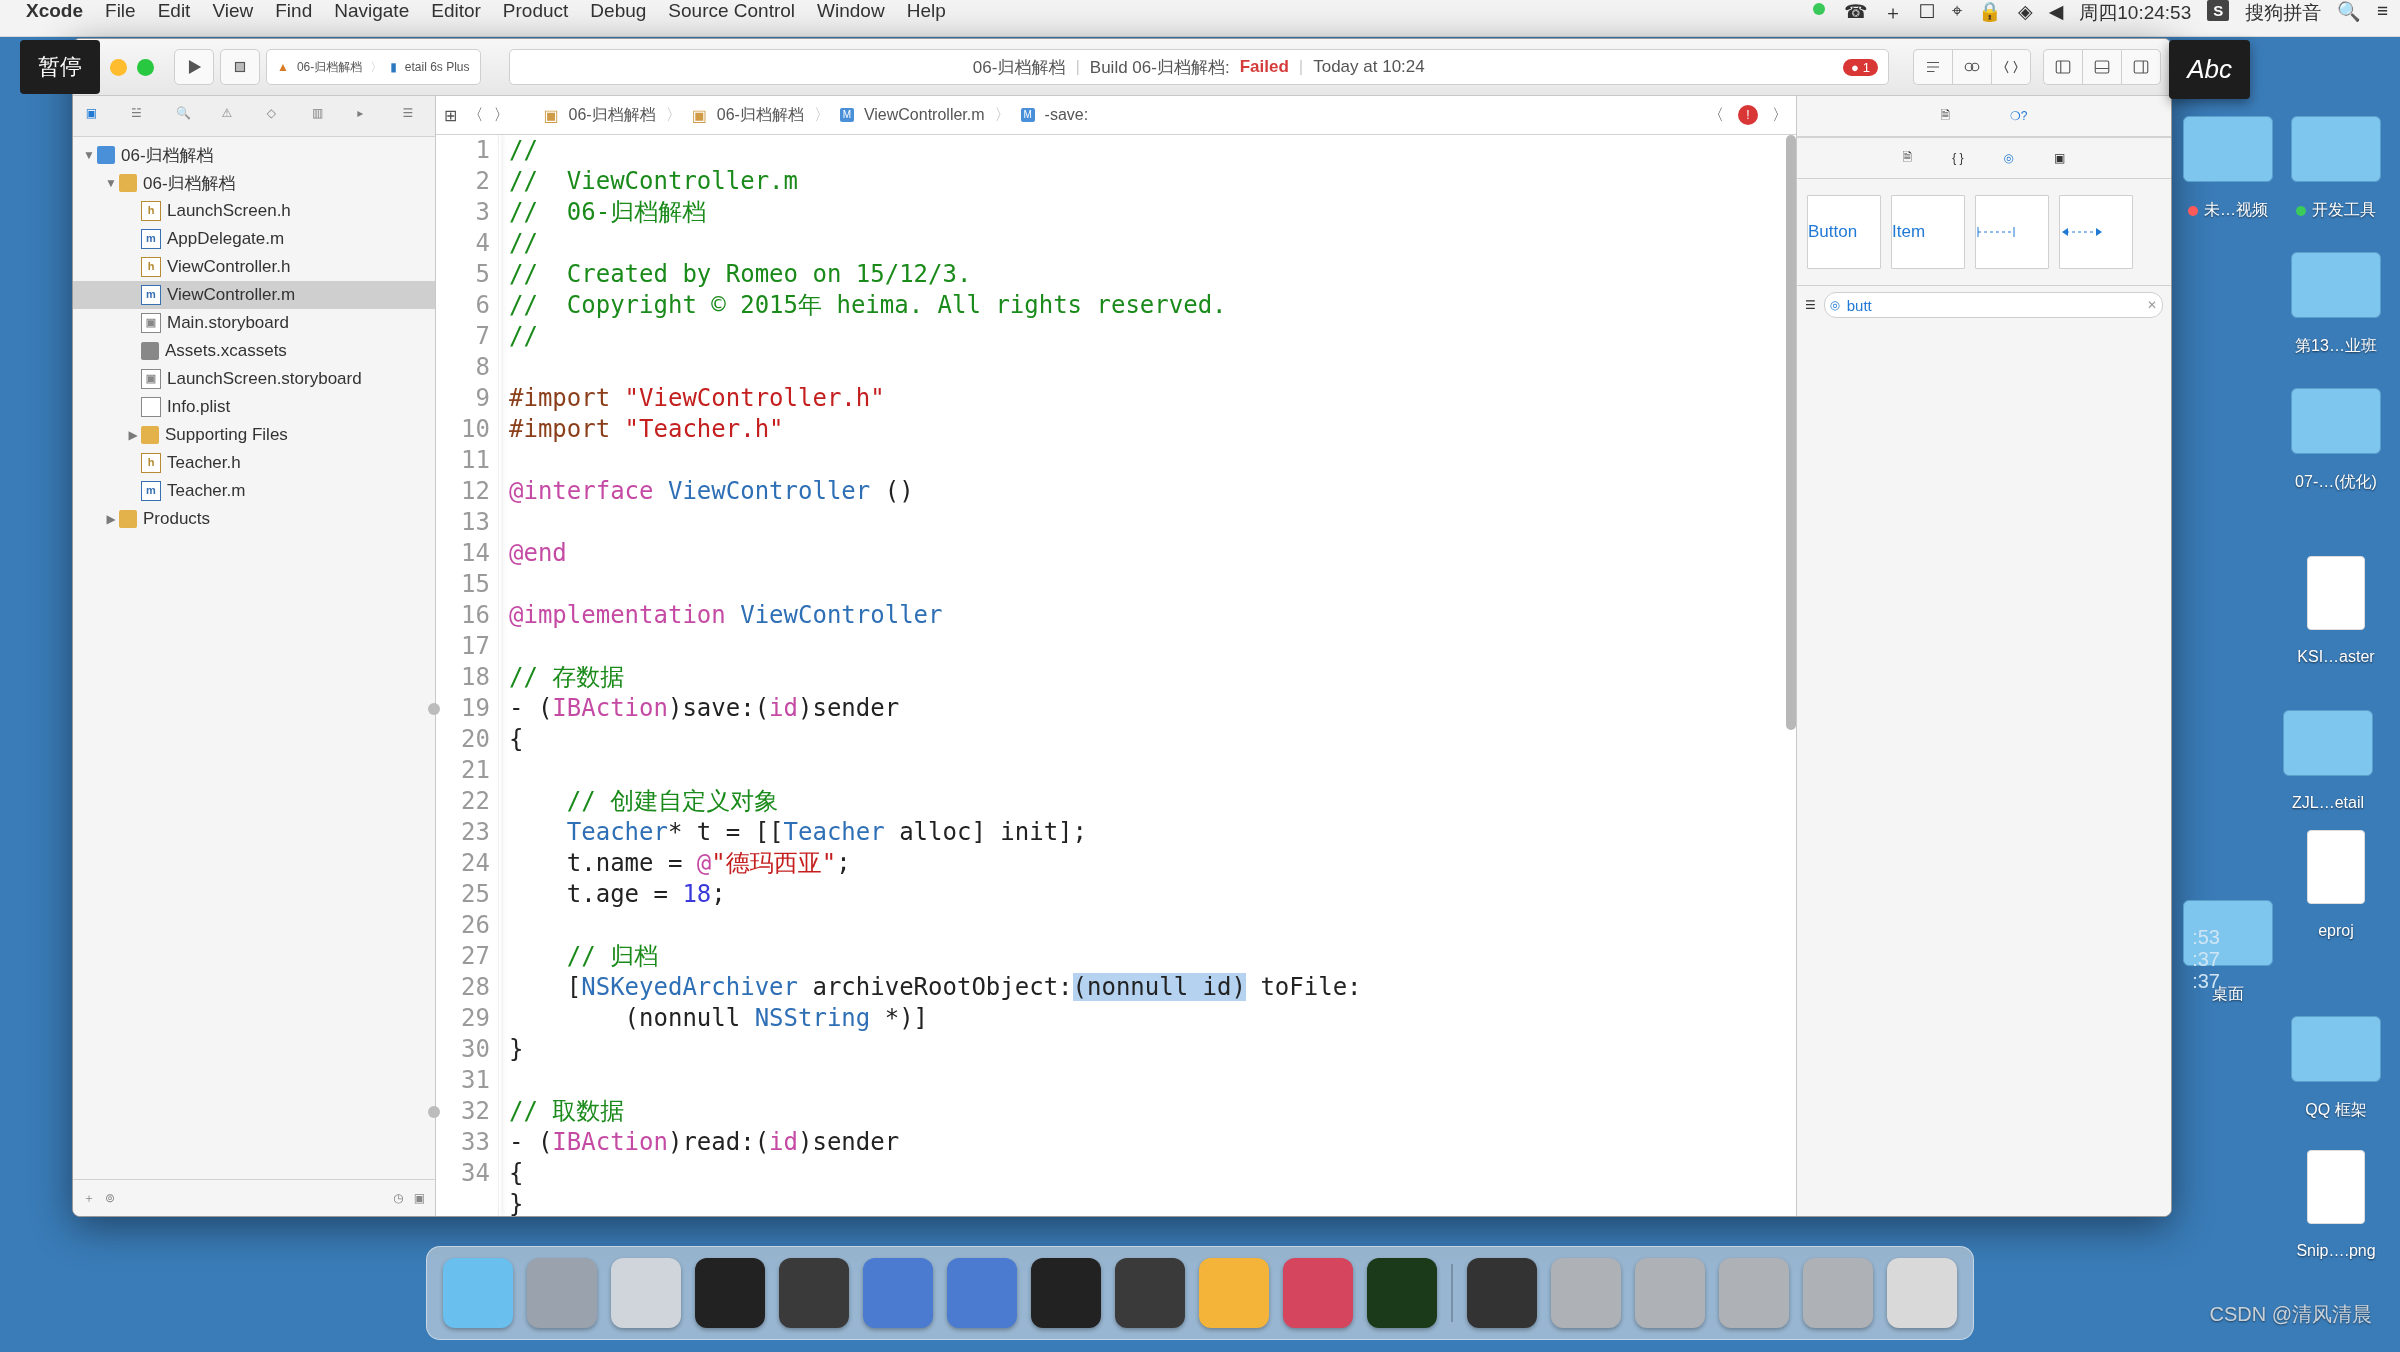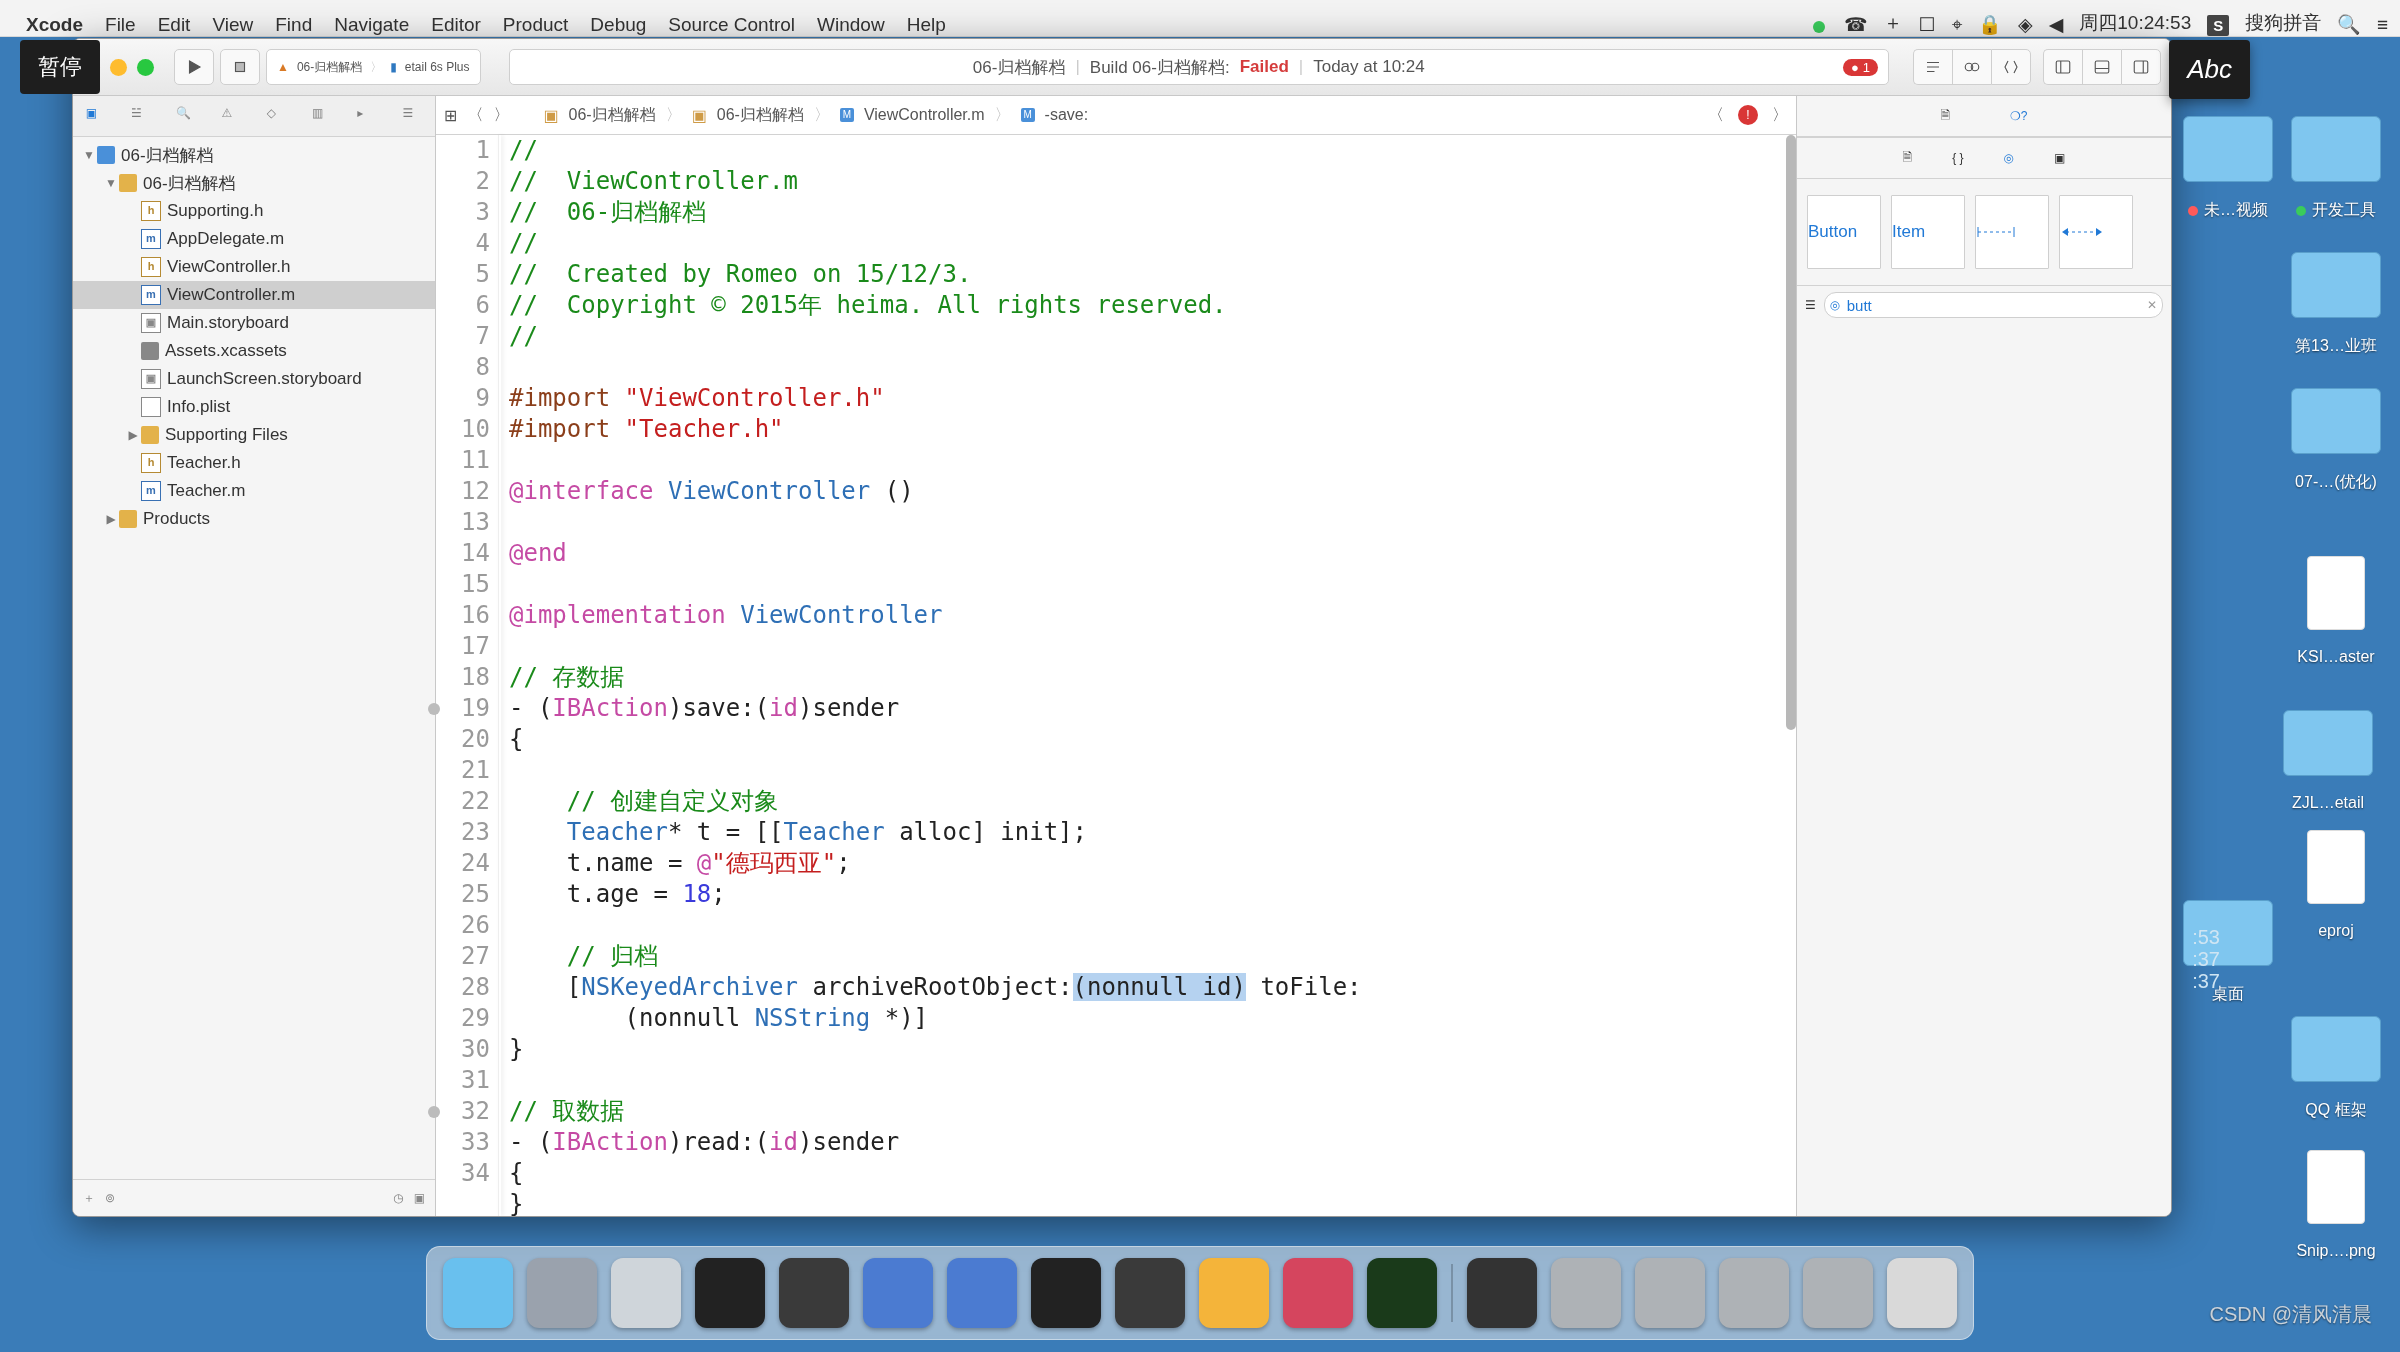--- a/index.html
+++ b/index.html
@@ -1,21 +1,21 @@
 <!DOCTYPE html>
 <html><head>
 <meta charset="utf-8">
 <style>
 html,body{margin:0;padding:0;font-family:-apple-system,"Helvetica Neue",Arial,sans-serif;font-size:12px;color:#333;}
 body{background:#3a7cb8;width:2400px;height:1352px;position:relative;overflow:hidden;}
 
 .pause-btn{position:absolute;top:40px;left:20px;background:#1e1e1e;color:#fff;font-size:22px;padding:12px 18px;border-radius:4px;z-index:100;}
 .abc-dropdown{position:absolute;top:40px;right:150px;background:#1d1d1d;color:#fff;font-size:26px;font-style:italic;padding:14px 18px;border-radius:4px;z-index:100;box-shadow:0 4px 12px rgba(0,0,0,.4);}
 
-.menubar{position:absolute;top:0;left:0;right:0;height:36px;background:#f3f3f3;display:flex;align-items:flex-end;padding:0 12px;font-size:19px;border-bottom:1px solid #d8d8d8;}
+.menubar{position:absolute;top:0;left:0;right:0;height:36px;background:#f3f3f3;display:flex;align-items:flex-start;padding:0 12px;font-size:19px;border-bottom:1px solid #d8d8d8;}
 .menubar .apple{font-size:22px;margin-right:14px;}
 .menubar .mi{margin-right:22px;cursor:default;}
 .menubar .mi.bold{font-weight:600;}
 .menubar .spacer{flex:1;}
 .menubar .right-item{margin-left:16px;display:inline-flex;align-items:center;}
 .menubar .ime{background:#444;color:#fff;padding:2px 6px;border-radius:2px;font-size:15px;font-weight:bold;}
 .menubar svg{width:18px;height:18px;}
 
 .xcode{position:absolute;top:38px;left:72px;width:2098px;height:1177px;background:#ececec;border:1px solid #999;border-radius:8px;box-shadow:0 10px 40px rgba(0,0,0,.45);display:flex;flex-direction:column;overflow:hidden;}
 .toolbar{height:56px;background:linear-gradient(#f7f7f7,#e7e7e7);border-bottom:1px solid #c8c8c8;display:flex;align-items:center;padding:0 10px;}
@@ -230,21 +230,21 @@
             <span>06-归档解档</span>
           </div>
           <div class="tree-item" style="padding-left: 32px;">
             <span class="disc">▼</span>
             <span class="fi icon-folder"></span>
             <span>06-归档解档</span>
           </div>
           <div class="tree-item" style="padding-left: 54px;">
             <span class="disc"></span>
             <span class="fi icon-h">h</span>
-            <span>Supporting.h</span>
+            <span>LaunchScreen.h</span>
           </div>
           <div class="tree-item" style="padding-left: 54px;">
             <span class="disc"></span>
             <span class="fi icon-m">m</span>
             <span>AppDelegate.m</span>
           </div>
           <div class="tree-item" style="padding-left: 54px;">
             <span class="disc"></span>
             <span class="fi icon-h">h</span>
             <span>ViewController.h</span>

